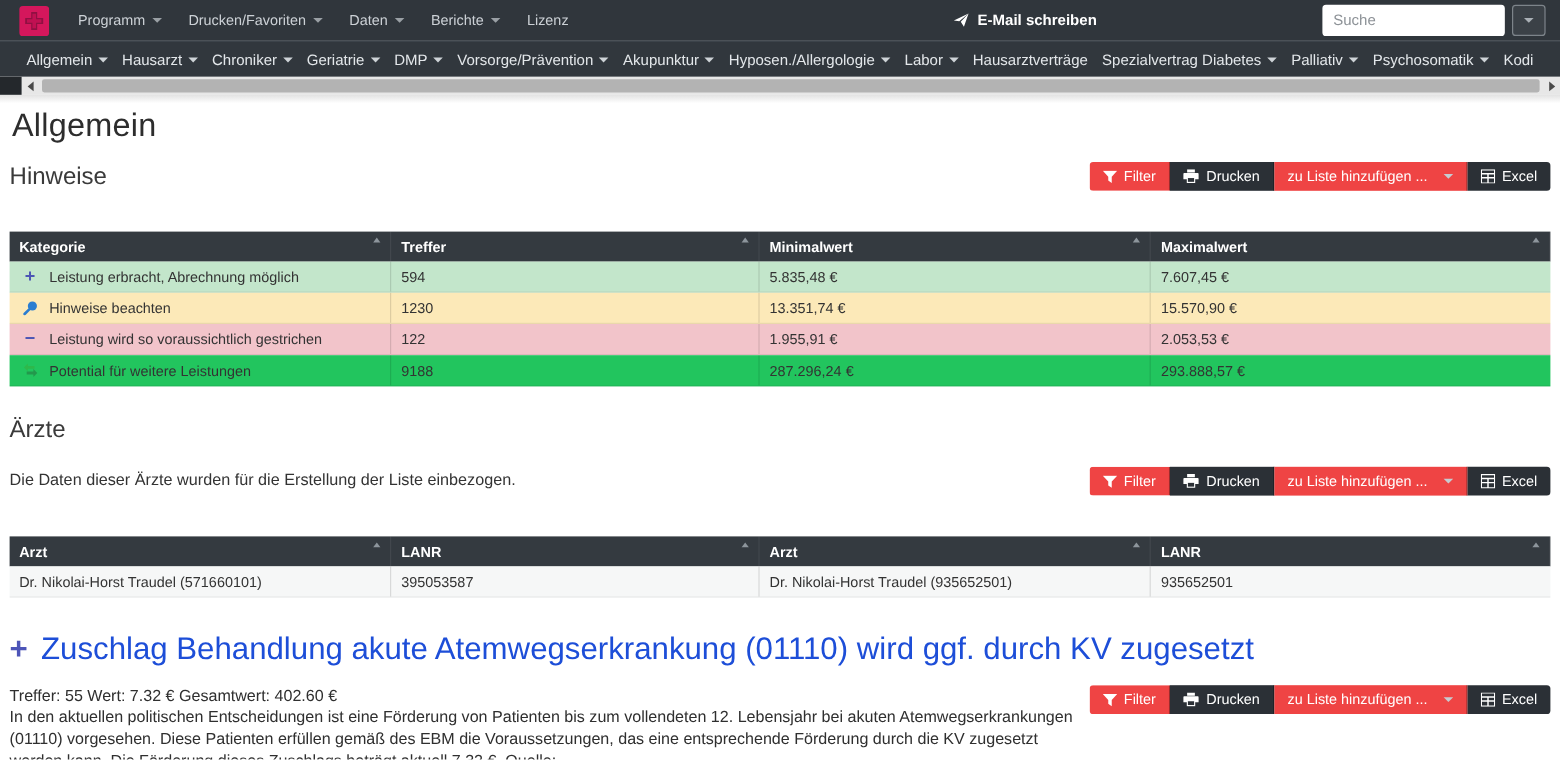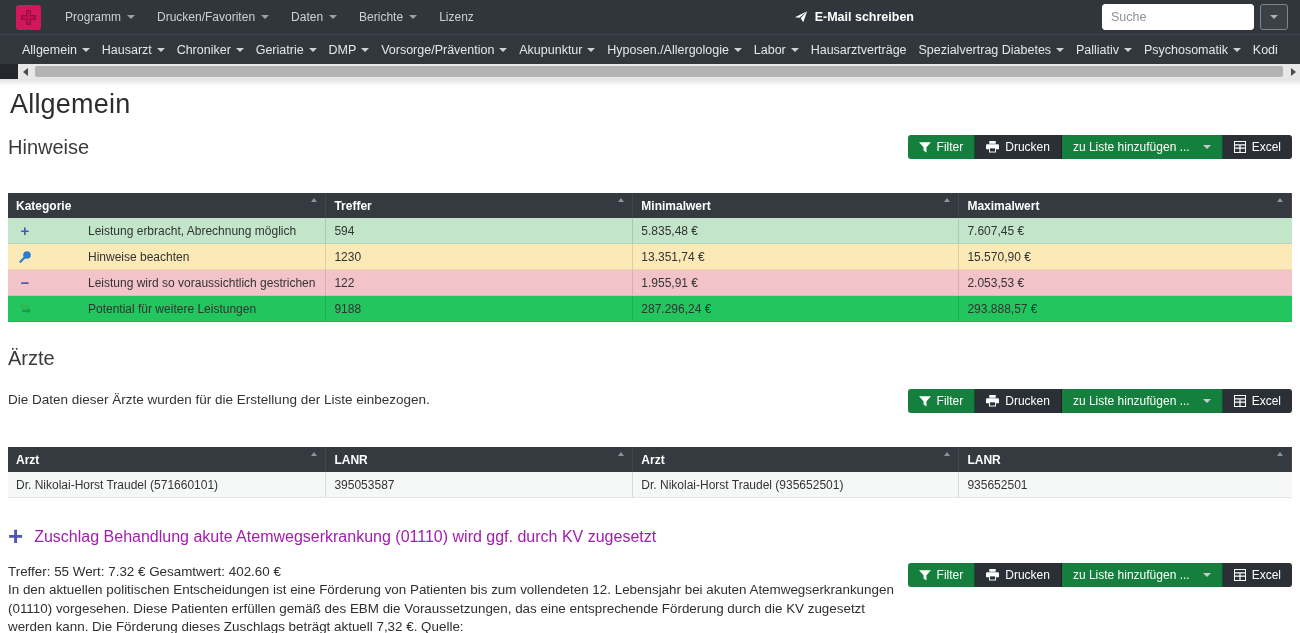--- a/index.html
+++ b/index.html
@@ -42,48 +42,48 @@
   h1 { font-size:27px; font-weight:400; color:#2d2d2d; margin:3px 0 0 2px; letter-spacing:.2px; }
   h2 { font-size:20px; font-weight:400; color:#3a3a3a; }
   .sec-row { display:flex; align-items:center; justify-content:space-between; margin-top:15px; }
 
   
   .toolbar { display:flex; flex:0 0 auto; }
   .btn { height:24px; display:flex; align-items:center; gap:6px; padding:0 11px; font-size:12px; color:#fff;
          cursor:pointer; border-right:1px solid rgba(0,0,0,.35); white-space:nowrap; }
   .btn:first-child { border-radius:3px 0 0 3px; }
   .btn:last-child { border-radius:0 3px 3px 0; border-right:none; }
-  .shade-a { background:#15803d; }
+  .shade-a { background:#ef4444; }
   .shade-b { background:#2b3036; }
   .btn .caret { border-top-color:#c6cbd0; margin-left:7px; }
   .btn svg { flex:0 0 auto; }
 
   
   .tbl { margin-top:34px; }
   .row { display:flex; }
   .cell { padding:4px 8px; display:flex; align-items:center; min-height:25px;
-          border-right:1px solid rgba(0,0,0,.12); font-size:12px; color:#333;gap:47px; }
+          border-right:1px solid rgba(0,0,0,.12); font-size:12px; color:#333; }
   .cell:last-child { border-right:none; }
   .c1{width:24.8%}.c2{width:23.9%}.c3{width:25.4%}.c4{width:25.9%}
   .hrow { background:#343a40; }
   .hrow .cell { color:#fff; font-weight:700; border-right:1px solid rgba(255,255,255,.07); cursor:pointer; }
   .sort { width:0; height:0; border-left:3.5px solid transparent; border-right:3.5px solid transparent;
           border-bottom:4px solid #8d959c; margin-left:auto; align-self:flex-start; margin-top:1px; }
   .drow { border-bottom:1px solid rgba(0,0,0,.07); }
   .ricon { width:18px; margin-right:7px; display:flex; align-items:center; justify-content:center; flex:0 0 auto; }
   .glyph-indigo { color:#4c55b4; font-weight:700; font-size:15px; line-height:1; }
   .gray-row { background:#f6f7f7; }
 
   
   .aerzte-h { margin-top:25px; }
   .desc-row { margin-top:19px; display:flex; justify-content:space-between; align-items:flex-start; }
   .desc { font-size:13.5px; color:#333; padding-top:3px; }
   .zuschlag-h { margin-top:27px; display:flex; align-items:center; gap:11px; }
   .zuschlag-h .bigplus { font-size:26px; font-weight:700; color:#4d55b8; line-height:.9; }
-  .zuschlag-h .ztitle { font-size:16px; color:#a21caf; font-weight:400; }
+  .zuschlag-h .ztitle { font-size:26px; color:#1d4ed8; font-weight:400; }
   .z-row { margin-top:15px; display:flex; justify-content:space-between; align-items:flex-start; }
   .z-text { font-size:13.4px; color:#2f2f2f; line-height:1.35; max-width:962px; }
 </style>
 </head>
 <body>
 
 <div class="topbar">
   <svg class="logo" viewBox="0 0 25 25">
     <rect x="0" y="0" width="25" height="25" rx="3" fill="#d4175c"></rect>
     <path d="M12.5 5v15M5 12.5h15" stroke="#8f1042" stroke-width="5"></path>

